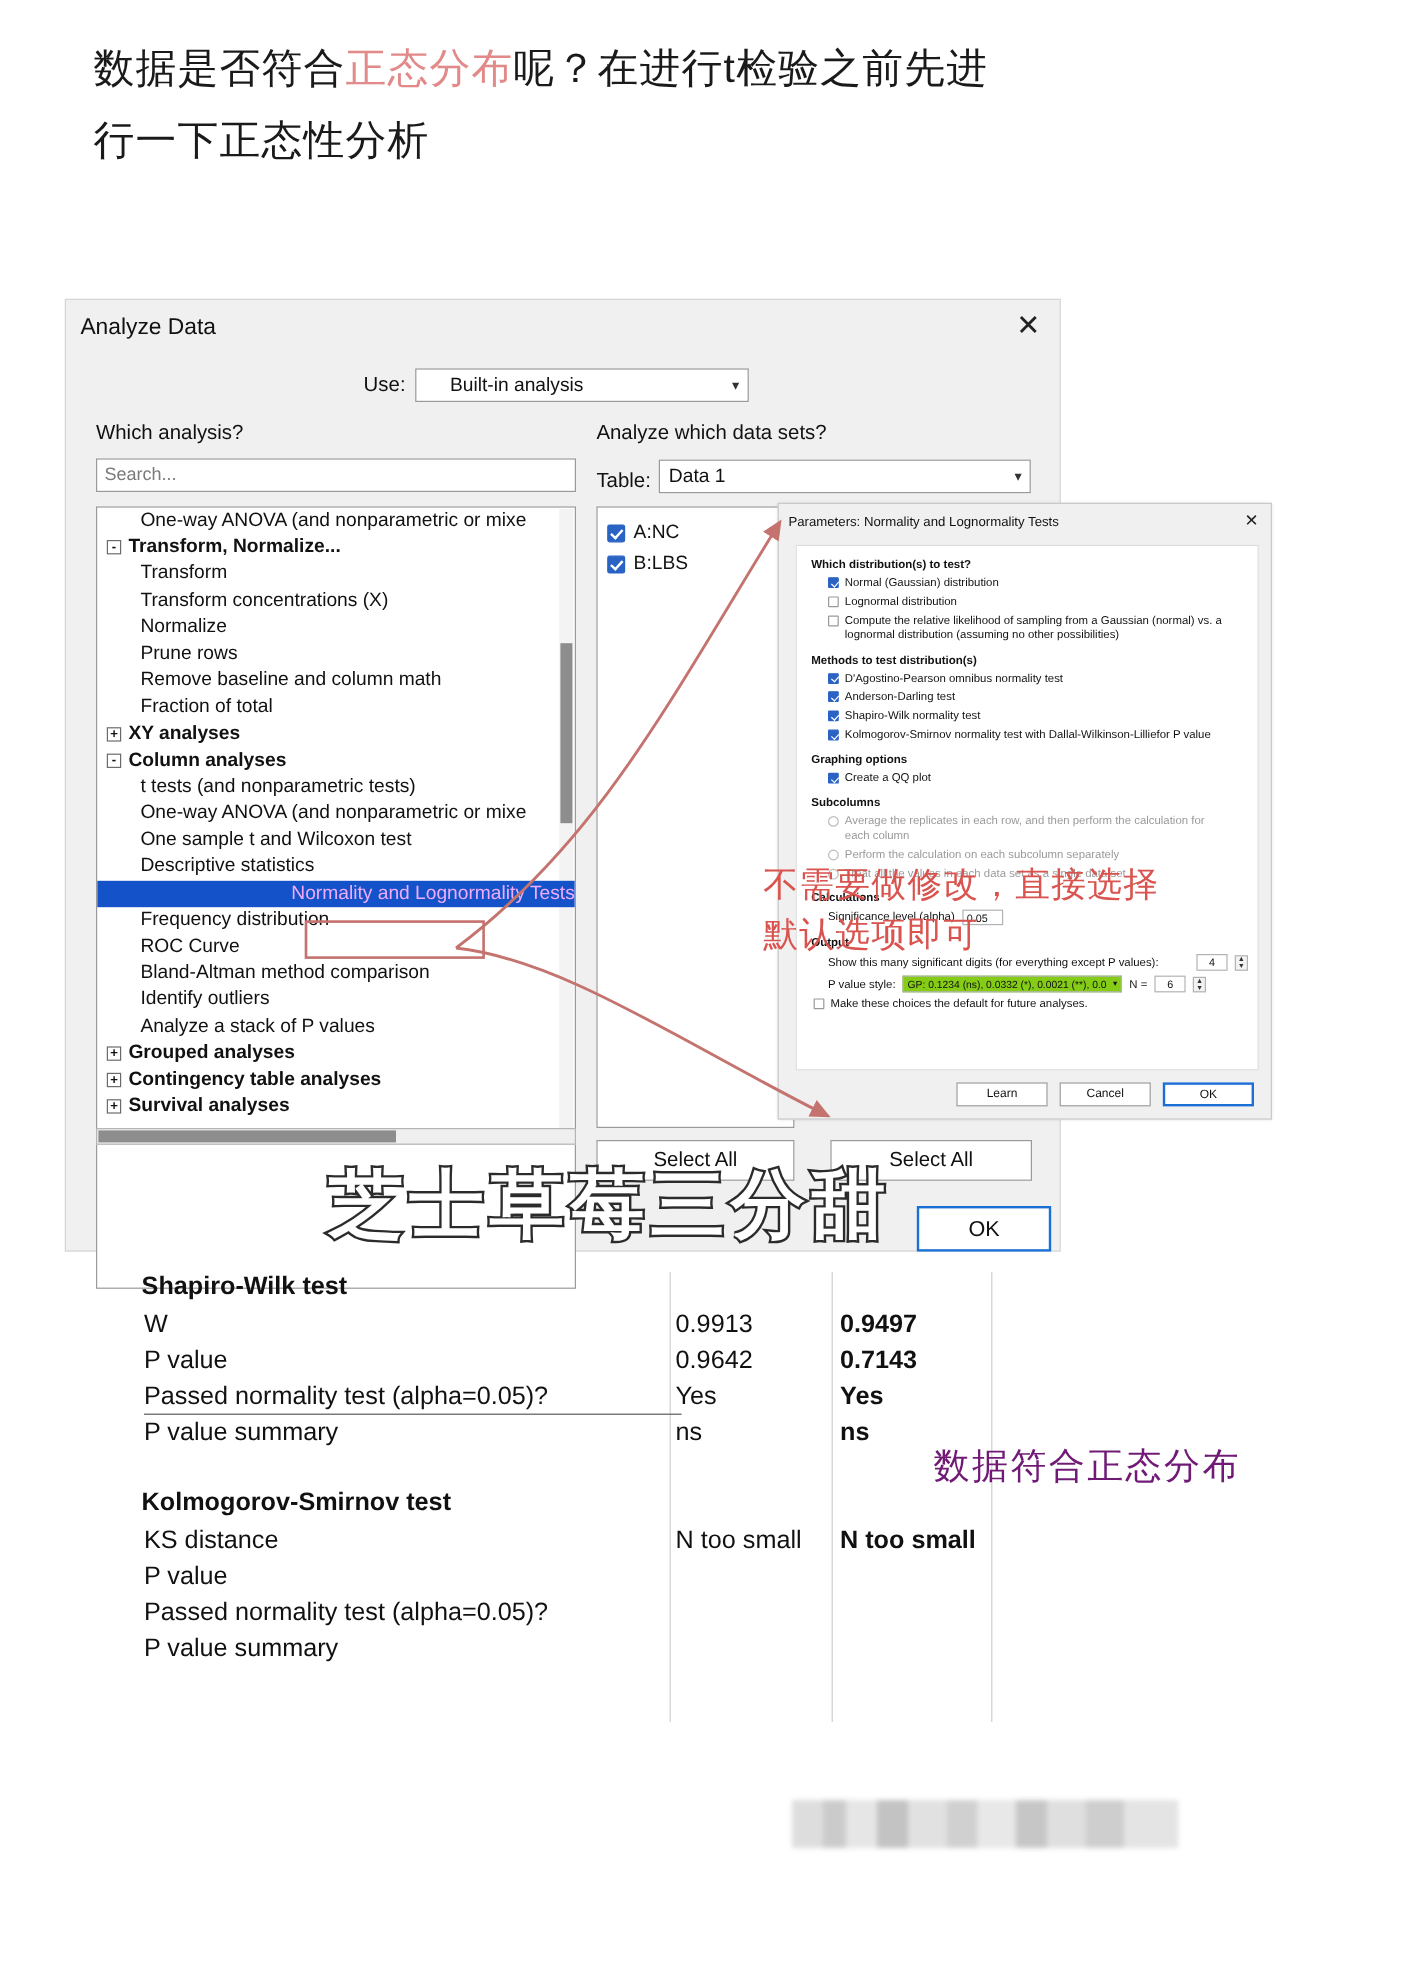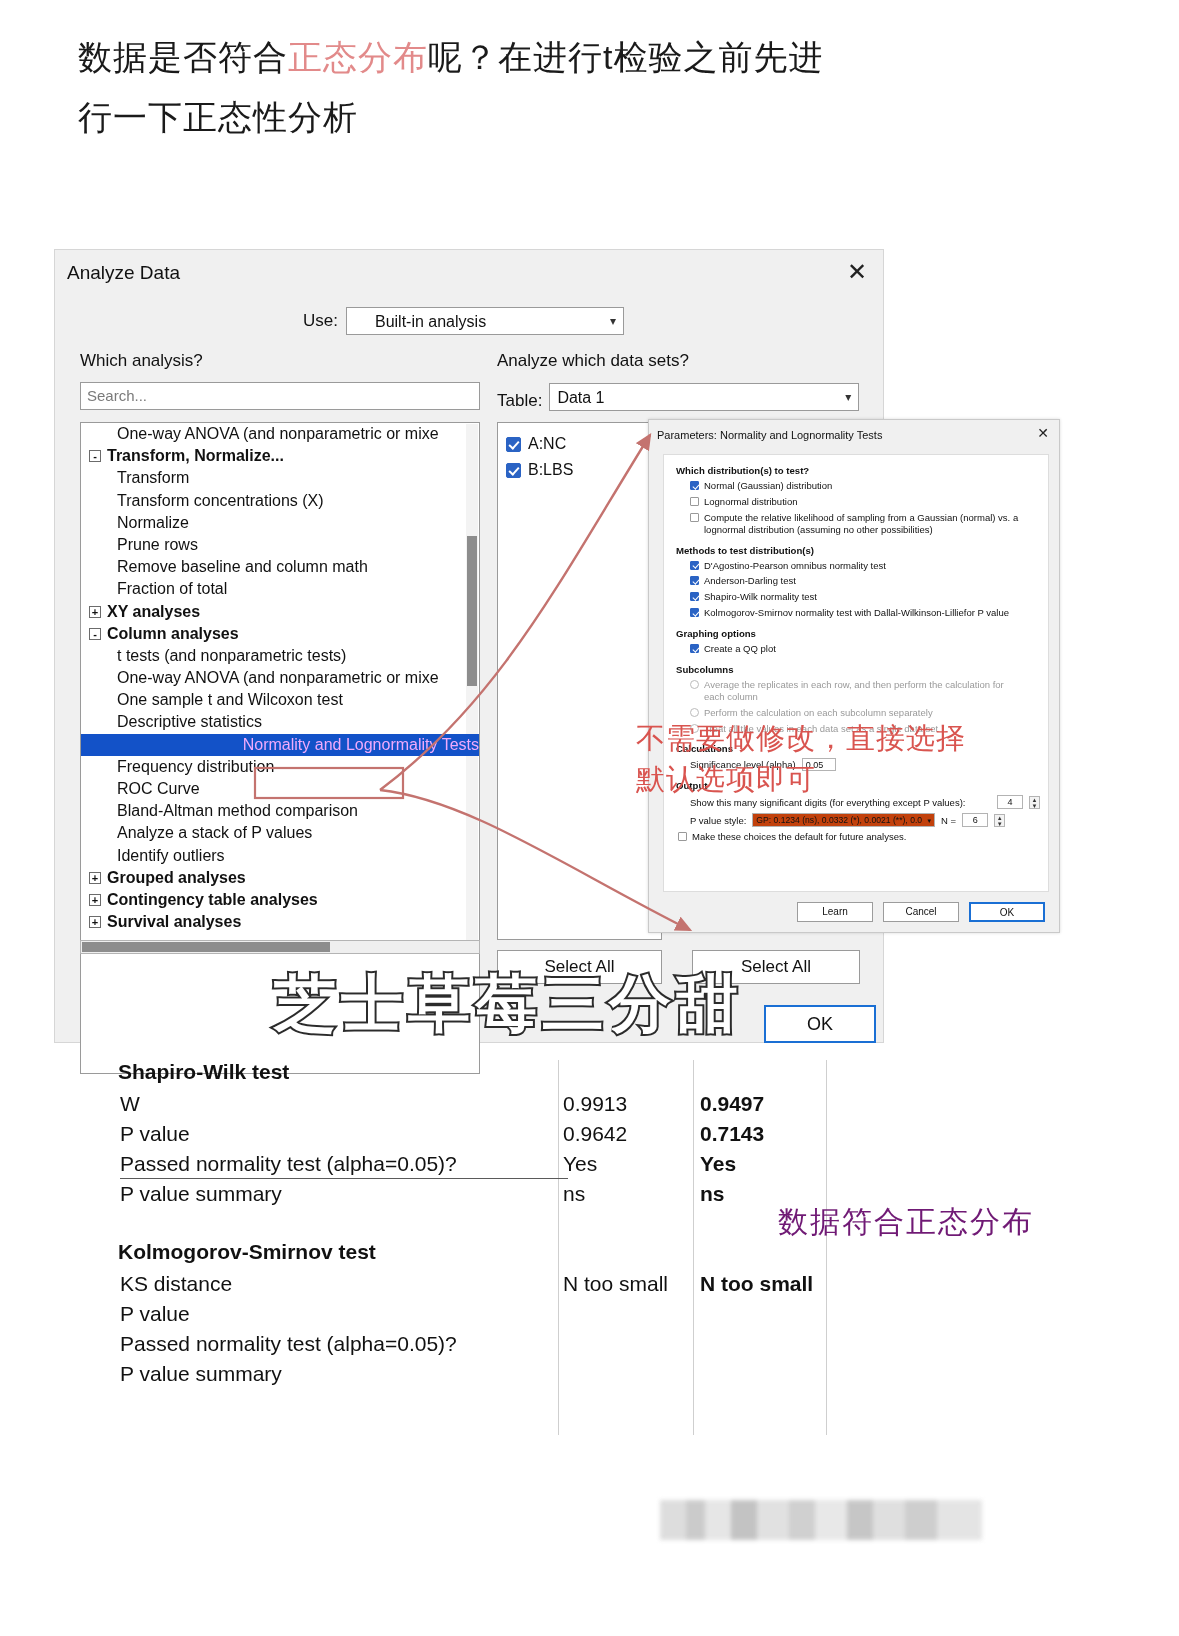--- a/index.html
+++ b/index.html
@@ -306,21 +306,21 @@
     width: 11px; height: 13px; border: 1px solid #b3b3b3;
     background: #f3f3f3; font-size: 6px; line-height: 6px;
     text-align: center; color: #333;
   }
   .num-box {
     border: 1px solid #b3b3b3; background: #fff;
     width: 26px; height: 14px; font-size: 9px;
     line-height: 13px; text-align: center;
   }
   .pv-combo {
-    border: 1px solid #b3b3b3; background: #c2410c;
+    border: 1px solid #b3b3b3; background: #84cc16;
     height: 14px; font-size: 8.6px; line-height: 13px;
     padding: 0 12px 0 3px; position: relative; flex: 0 0 auto;
   }
   .pv-combo .caret { position: absolute; right: 3px; top: 0; font-size: 7px; }
   .pd-buttons {
     position: absolute;
     left: 0; bottom: 10px; width: 100%;
     display: flex; justify-content: flex-end;
     gap: 10px; padding-right: 14px;
   }
@@ -449,22 +449,22 @@
       <div class="li bold" style="padding-left: 26px;"><span class="expander">+</span><span>XY analyses</span></div>
       <div class="li bold" style="padding-left: 26px;"><span class="expander">-</span><span>Column analyses</span></div>
       <div class="li"><span>t tests (and nonparametric tests)</span></div>
       <div class="li"><span>One-way ANOVA (and nonparametric or mixe</span></div>
       <div class="li"><span>One sample t and Wilcoxon test</span></div>
       <div class="li"><span>Descriptive statistics</span></div>
       <div class="li selected"><span>Normality and Lognormality Tests</span></div>
       <div class="li"><span>Frequency distribution</span></div>
       <div class="li"><span>ROC Curve</span></div>
       <div class="li"><span>Bland-Altman method comparison</span></div>
+      <div class="li"><span>Identify outliers</span></div>
       <div class="li"><span>Analyze a stack of P values</span></div>
-      <div class="li"><span>Identify outliers</span></div>
       <div class="li bold" style="padding-left: 26px;"><span class="expander">+</span><span>Grouped analyses</span></div>
       <div class="li bold" style="padding-left: 26px;"><span class="expander">+</span><span>Contingency table analyses</span></div>
       <div class="li bold" style="padding-left: 26px;"><span class="expander">+</span><span>Survival analyses</span></div>
     </div>
   <div class="list-scroll-h">
     <div class="thumb"></div>
   </div>
 
   <div class="dataset-box" id="dataset-box">
       <div class="ds-item">

